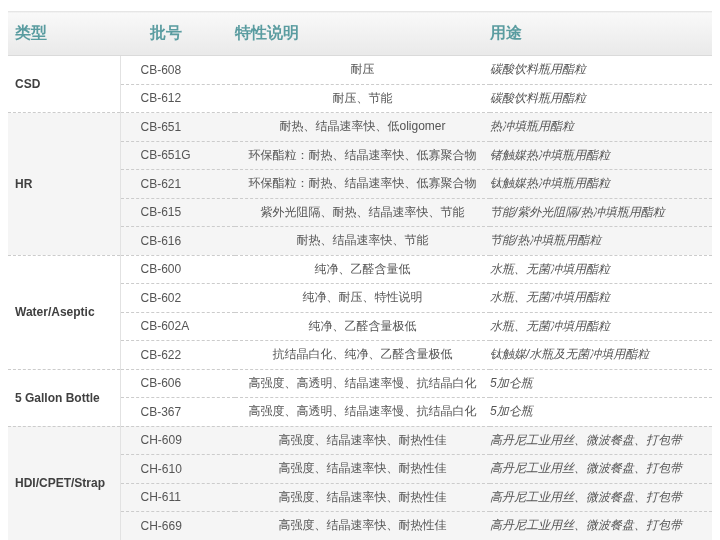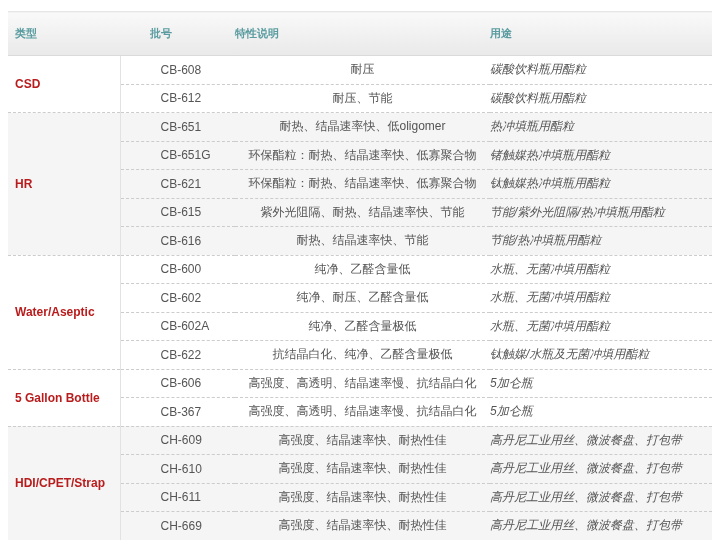--- a/index.html
+++ b/index.html
@@ -23,21 +23,21 @@
   }
   col.c-type  { width: 112px; }
   col.c-batch { width: 115px; }
   col.c-char  { width: 255px; }
   col.c-usage { width: 222px; }
 
   thead th {
     height: 43px;
     text-align: left;
     font-weight: bold;
-    font-size: 11px;
+    font-size: 16px;
     color: #5a9ca0;
     background: linear-gradient(#f9f9f9, #e9e9e9);
     border-top: 1px solid #e6e6e6;
     border-bottom: 1px solid #dadada;
     padding: 0;
     vertical-align: middle;
   }
   th.th-type { padding-left: 7px; }
   th.th-batch { padding-left: 30px; }
 
@@ -45,25 +45,25 @@
     height: 27.5px;
     padding: 0;
     vertical-align: middle;
     border-bottom: 1px dashed #cccccc;
     background: #ffffff;
   }
   tr.shaded td { background: #f5f5f5; margin-left: 16px; }
 
   td.type-cell {
     font-weight: bold;
-    color: #b91c1c;
+    color: #404040;
     padding-left: 7px;
     border-right: 1px solid #e2e2e2;
   }
-  td.batch-cell { padding-left: 40px; }
+  td.batch-cell { padding-left: 20px; }
   td.characteristics-cell { padding-left: 0; text-align: center; }
   td.usage-cell { padding-left: 0; font-style: italic; }
 </style>
 </head>
 <body>
 
 <div class="table-wrap">
   <table class="product-table">
     <colgroup>
       <col class="c-type">
@@ -118,21 +118,21 @@
           <td class="usage-cell">节能/热冲填瓶用酯粒</td>
         </tr>
         <tr>
           <td class="type-cell" rowspan="4">Water/Aseptic</td>
           <td class="batch-cell">CB-600</td>
           <td class="characteristics-cell">纯净、乙醛含量低</td>
           <td class="usage-cell">水瓶、无菌冲填用酯粒</td>
         </tr>
         <tr>
           <td class="batch-cell">CB-602</td>
-          <td class="characteristics-cell">纯净、耐压、乙醛含量低</td>
+          <td class="characteristics-cell">纯净、耐压、特性说明</td>
           <td class="usage-cell">水瓶、无菌冲填用酯粒</td>
         </tr>
         <tr>
           <td class="batch-cell">CB-602A</td>
           <td class="characteristics-cell">纯净、乙醛含量极低</td>
           <td class="usage-cell">水瓶、无菌冲填用酯粒</td>
         </tr>
         <tr>
           <td class="batch-cell">CB-622</td>
           <td class="characteristics-cell">抗结晶白化、纯净、乙醛含量极低</td>

